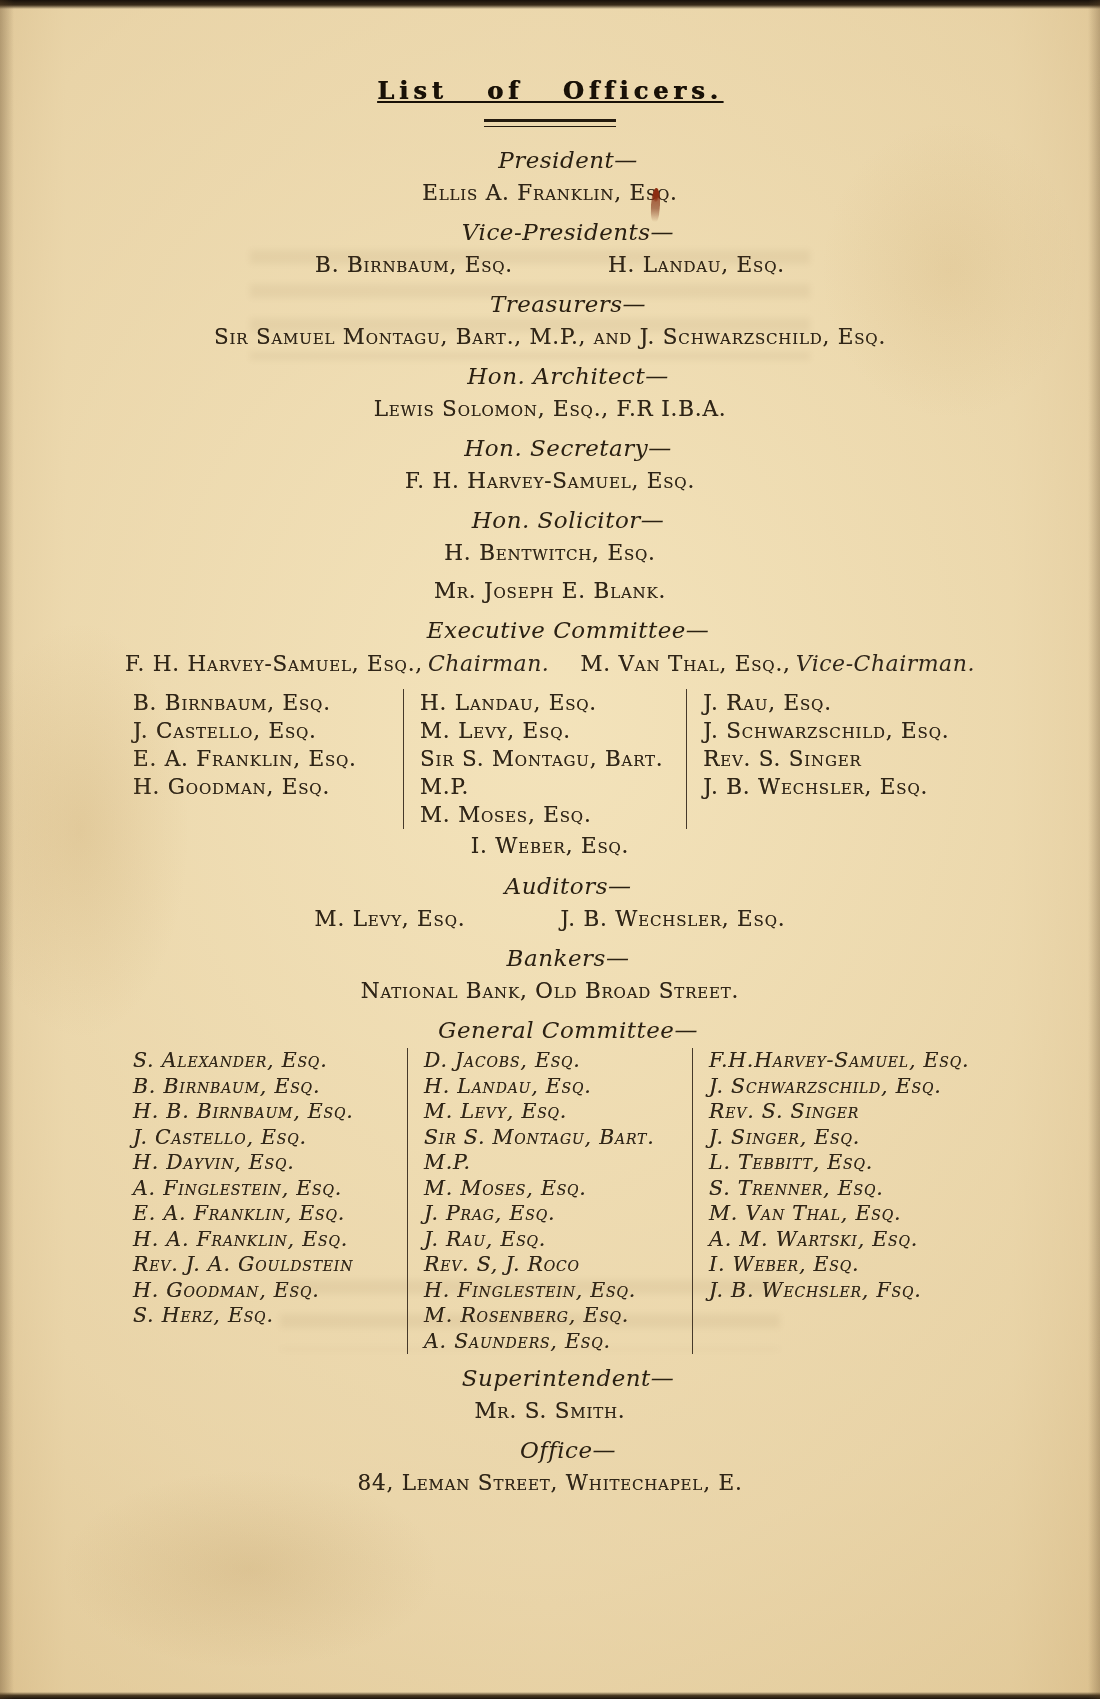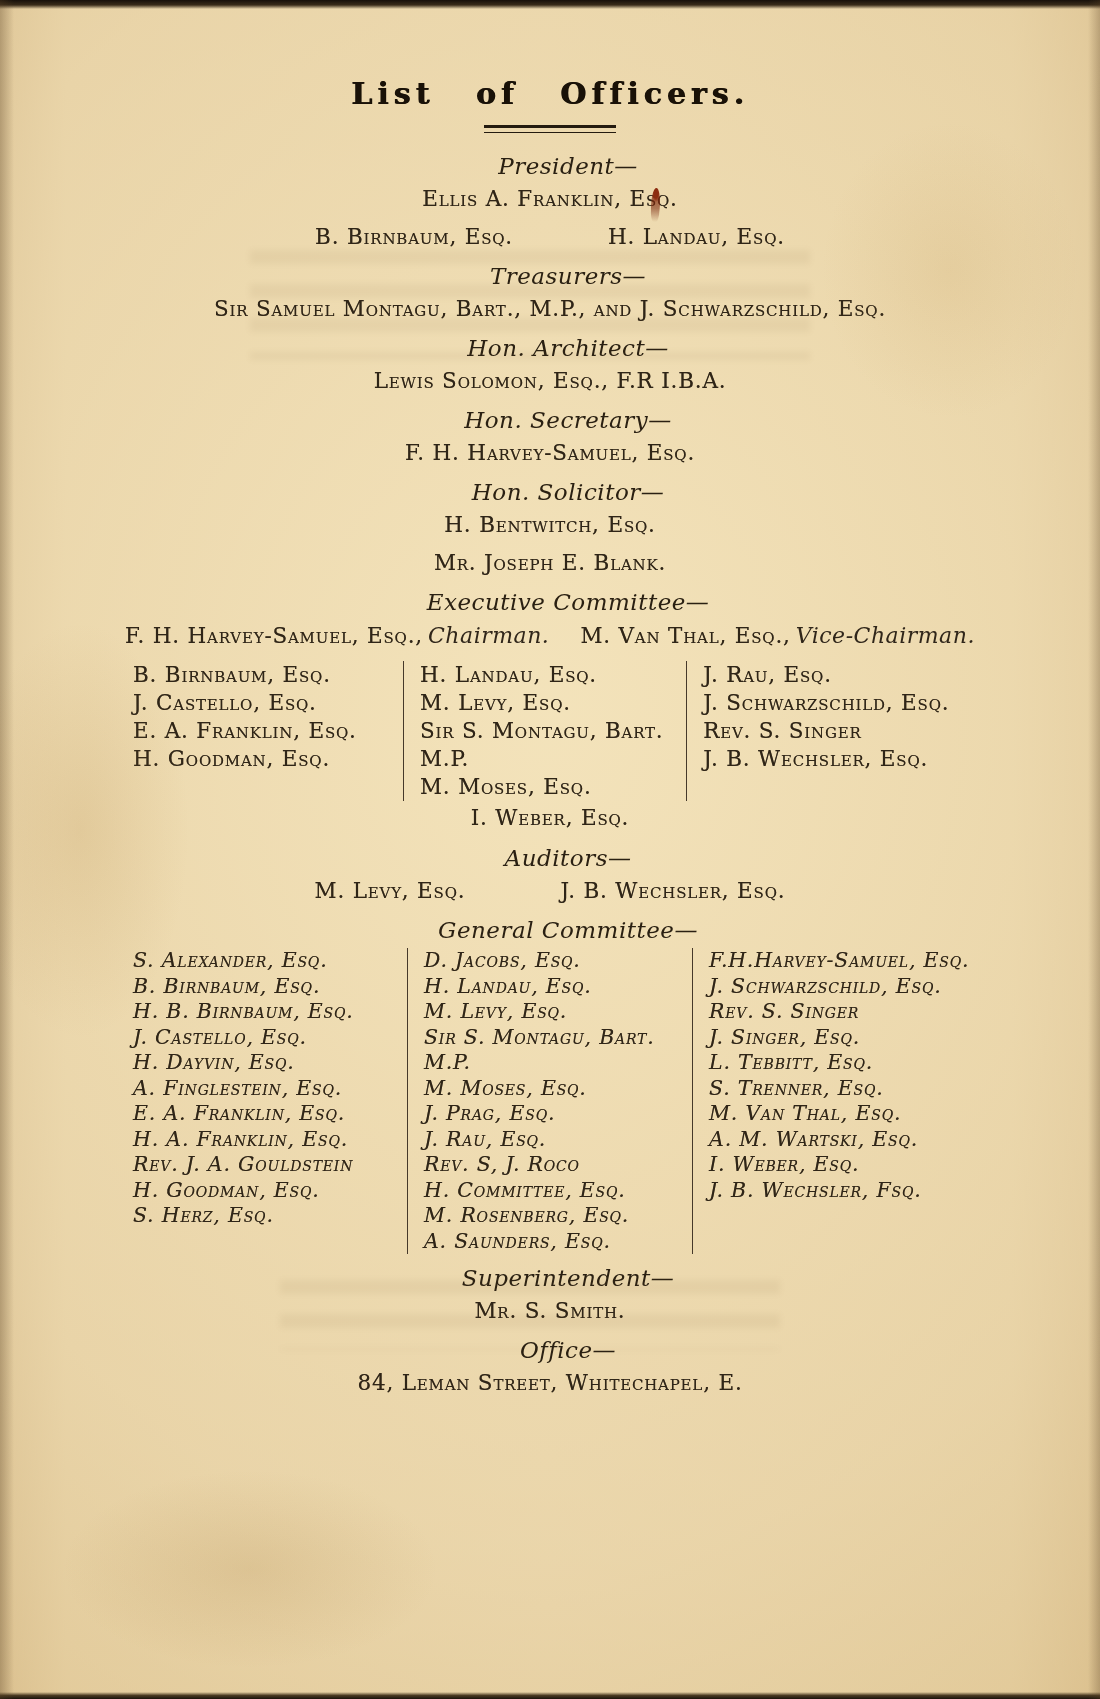--- a/index.html
+++ b/index.html
@@ -39,24 +39,25 @@
     background:repeating-linear-gradient(180deg, rgba(110,80,40,.9) 0 14px, rgba(110,80,40,0) 14px 34px);}
   .ghost1{left:250px;top:250px;width:560px;height:110px;}
   .ghost2{left:280px;top:1280px;width:500px;height:70px;}
   .ink-blot{position:absolute;left:651px;top:188px;width:9px;height:34px;
     background:radial-gradient(ellipse 60% 40% at 50% 12%, #8d2d10 0 45%, rgba(141,45,16,0) 75%),
                linear-gradient(180deg, rgba(141,45,16,.85) 0%, rgba(120,38,12,.55) 60%, rgba(120,38,12,0) 100%);
     border-radius:50% 50% 40% 40%;transform:rotate(3deg);}
 
   .title{
     margin:0 0 14px 0;
-    font-size:30px;font-weight:bold;
+    font-size:24px;font-weight:bold;
     letter-spacing:5px;word-spacing:26px;
     color:#191107;
     text-shadow:0.7px 0 0 #191107;
+    text-decoration:underline;
   }
   .double-rule{
     width:132px;height:4px;margin:0 auto 18px auto;
     border-top:3px solid #241b0f;border-bottom:1.5px solid #241b0f;
   }
   .heading{
     font-style:italic;font-size:23px;line-height:30px;
     color:#2a2012;margin:9px 0 3px 0;letter-spacing:0.5px;padding-left:36px;
   }
   .name{
@@ -100,20 +101,21 @@
 
   <h1 class="title">List of Officers.</h1>
   <div class="double-rule"></div>
 
   <section>
     <div class="heading">President—</div>
     <div class="name name-line">Ellis A. Franklin, Esq.</div>
   </section>
 
   <section>
+    <div class="heading">Vice-Presidents—</div>
     <div class="pair-row">
       <span class="name">B. Birnbaum, Esq.</span>
       <span class="name">H. Landau, Esq.</span>
     </div>
   </section>
 
   <section>
     <div class="heading">Treasurers—</div>
     <div class="name name-line">Sir Samuel Montagu, Bart., M.P., and J. Schwarzschild, Esq.</div>
   </section>
@@ -169,20 +171,24 @@
   </section>
 
   <section>
     <div class="heading">Auditors—</div>
     <div class="pair-row">
       <span class="name">M. Levy, Esq.</span>
       <span class="name">J. B. Wechsler, Esq.</span>
     </div>
   </section>
 
+  <section>
+    <div class="heading">Bankers—</div>
+    <div class="name name-line">National Bank, Old Broad Street.</div>
+  </section>
 
   <section>
     <div class="heading">General Committee—</div>
     <div class="col-table gen">
       <ul class="col1">
           <li class="name">S. Alexander, Esq.</li>
           <li class="name">B. Birnbaum, Esq.</li>
           <li class="name">H. B. Birnbaum, Esq.</li>
           <li class="name">J. Castello, Esq.</li>
           <li class="name">H. Dayvin, Esq.</li>
@@ -195,21 +201,21 @@
         </ul>
       <ul class="col2">
           <li class="name">D. Jacobs, Esq.</li>
           <li class="name">H. Landau, Esq.</li>
           <li class="name">M. Levy, Esq.</li>
           <li class="name">Sir S. Montagu, Bart. M.P.</li>
           <li class="name">M. Moses, Esq.</li>
           <li class="name">J. Prag, Esq.</li>
           <li class="name">J. Rau, Esq.</li>
           <li class="name">Rev. S, J. Roco</li>
-          <li class="name">H. Committee, Esq.</li>
+          <li class="name">H. Finglestein, Esq.</li>
           <li class="name">M. Rosenberg, Esq.</li>
           <li class="name">A. Saunders, Esq.</li>
         </ul>
       <ul class="col3">
           <li class="name">F.H.Harvey-Samuel, Esq.</li>
           <li class="name">J. Schwarzschild, Esq.</li>
           <li class="name">Rev. S. Singer</li>
           <li class="name">J. Singer, Esq.</li>
           <li class="name">L. Tebbitt, Esq.</li>
           <li class="name">S. Trenner, Esq.</li>

